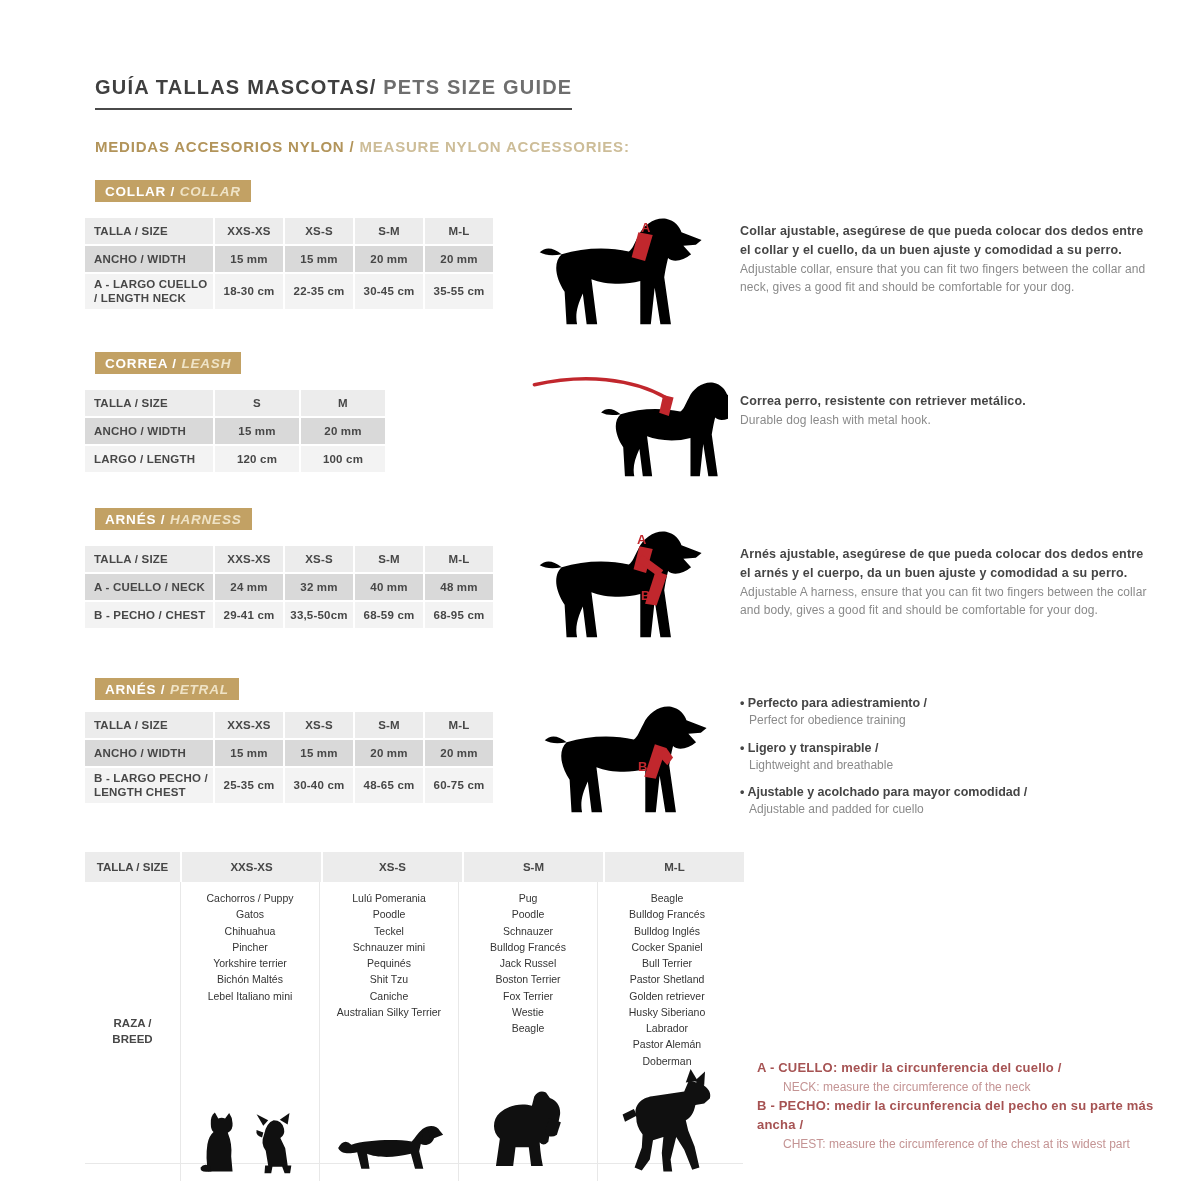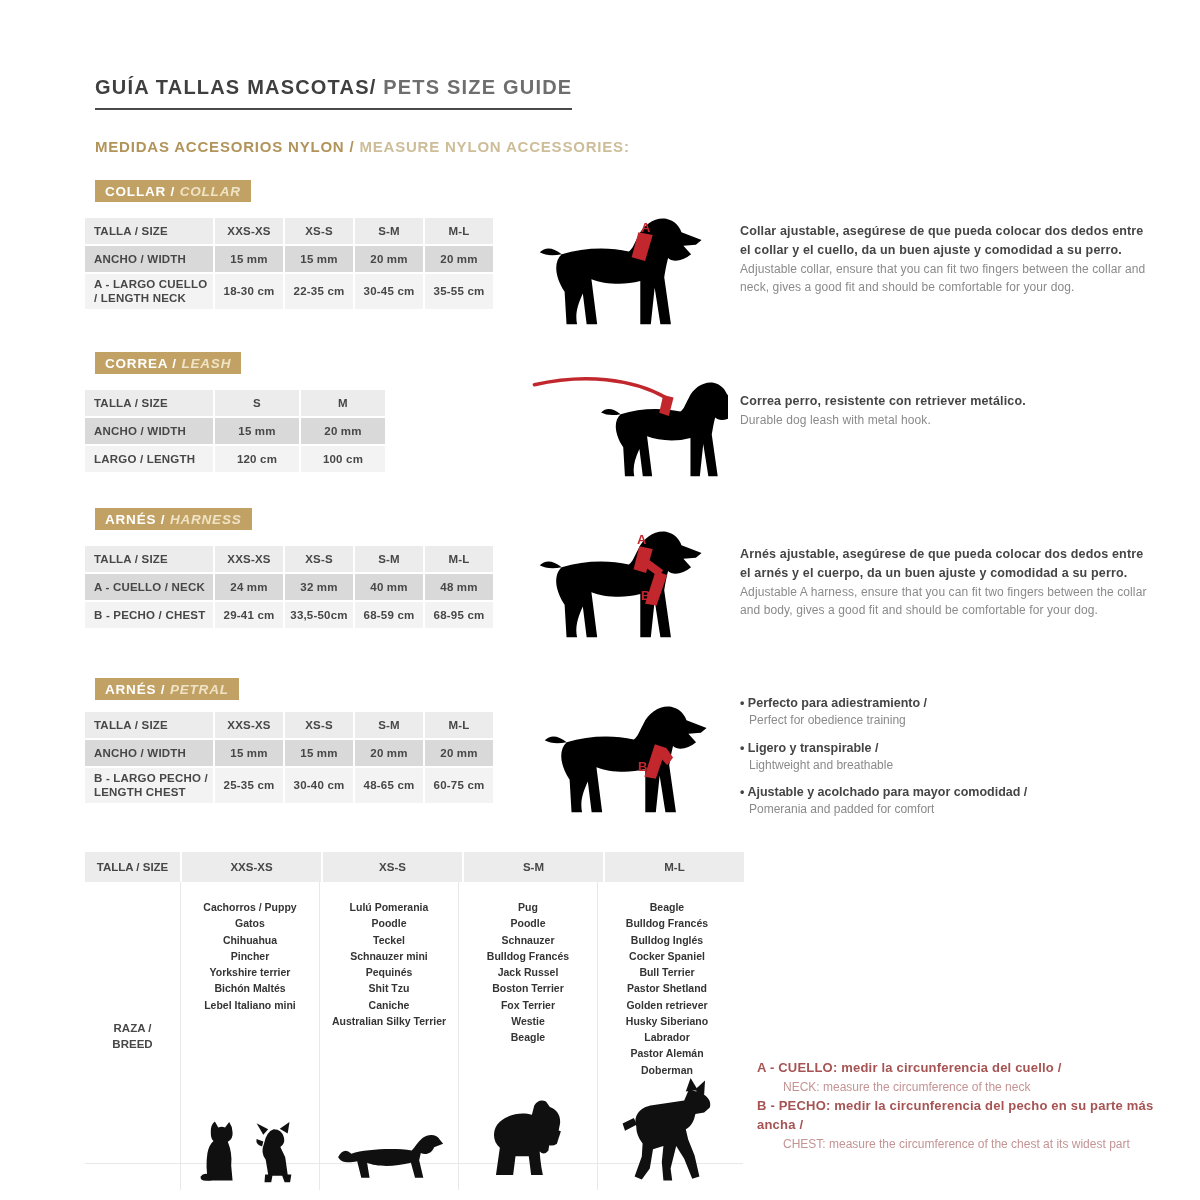--- a/index.html
+++ b/index.html
@@ -55,21 +55,21 @@
   .breeds-header{display:grid;grid-template-columns:95px 139px 139px 139px 139px;gap:2px;}
   .breeds-header .cell{background:var(--row-hdr);height:30px;display:flex;align-items:center;
     justify-content:center;font-size:11.5px;font-weight:bold;color:#474747;}
   .breeds-body{display:grid;grid-template-columns:95px 139px 139px 139px 139px;
     border-bottom:1px solid #e8e8e8;height:282px;}
   .breeds-body > div{border-left:1px solid #e8e8e8;}
   .breeds-body > div:first-child{border-left:none;}
   .breeds-label{display:flex;align-items:center;justify-content:center;text-align:center;
     font-size:11.5px;font-weight:bold;color:#474747;line-height:1.4;padding:0 14px;}
   .breed-col{display:flex;flex-direction:column;justify-content:space-between;}
-  .breed-items{padding-top:17px;text-align:center;font-size:10.5px;font-weight:bold;
+  .breed-items{padding-top:8px;text-align:center;font-size:10.5px;font-weight:normal;
     color:#343434;line-height:1.55;}
   .breed-figs{display:flex;align-items:flex-end;justify-content:center;gap:6px;
     padding-bottom:4px;}
 
   
   .notes{width:435px;line-height:1.5;}
   .note .es{font-size:13px;font-weight:bold;color:var(--note-red);letter-spacing:0.2px;}
   .note .en{font-size:12px;color:var(--note-red-light);padding-left:26px;}
 </style>
 </head>
@@ -255,21 +255,21 @@
     <div class="b-item">
       <div class="es">Perfecto para adiestramiento /</div>
       <div class="en">Perfect for obedience training</div>
     </div>
     <div class="b-item">
       <div class="es">Ligero y transpirable /</div>
       <div class="en">Lightweight and breathable</div>
     </div>
     <div class="b-item">
       <div class="es">Ajustable y acolchado para mayor comodidad /</div>
-      <div class="en">Pomerania and padded for comfort</div>
+      <div class="en">Adjustable and padded for cuello</div>
     </div>
   </div>
 
   <div class="abs" style="left:85px;top:852px;width:658px;">
     <div class="breeds-header">
       <div class="cell">TALLA / SIZE</div>
       <div class="cell">XXS-XS</div>
       <div class="cell">XS-S</div>
       <div class="cell">S-M</div>
       <div class="cell">M-L</div>

